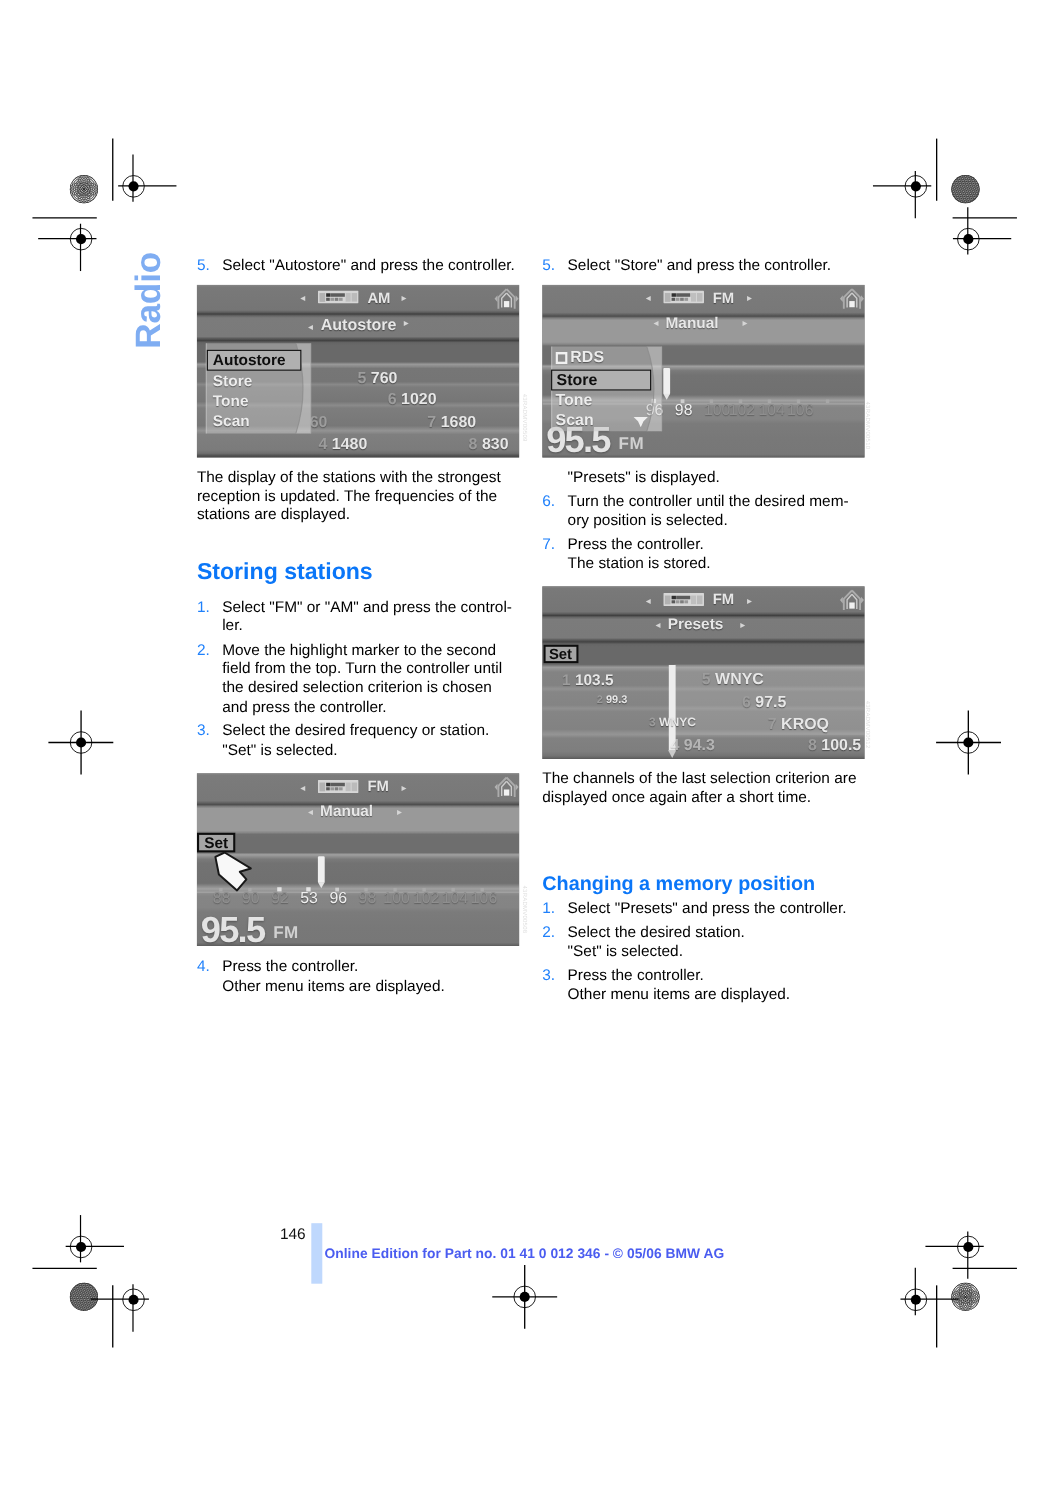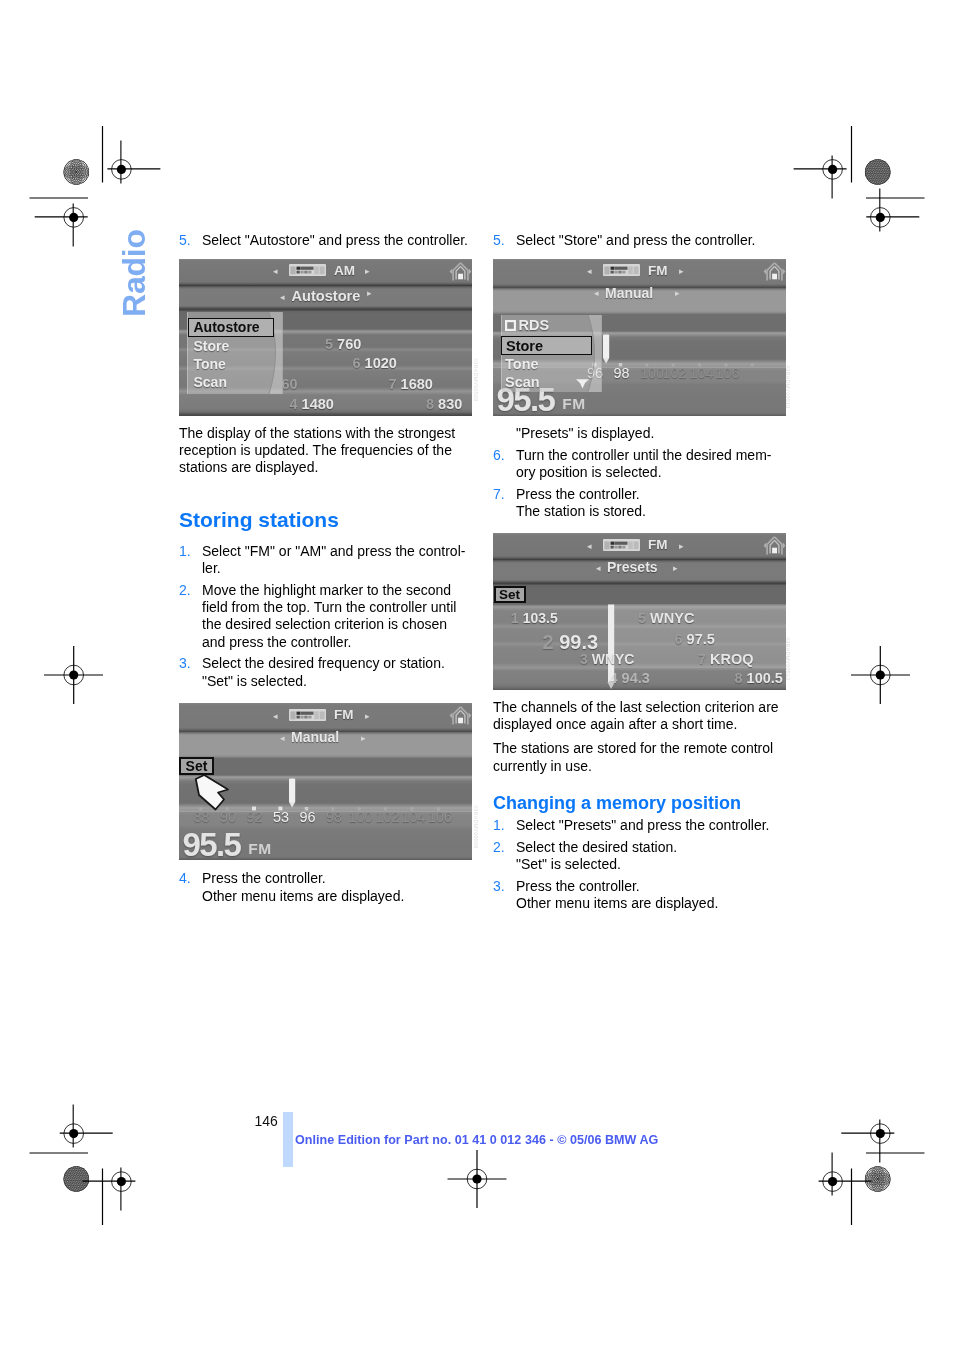--- a/index.html
+++ b/index.html
@@ -465,22 +465,22 @@
     <div style="position:absolute;left:120px;top:71px;width:173px;height:64px;background:rgba(215,215,215,.19)"></div>
 
     <svg style="position:absolute;left:113px;top:71px" width="10" height="86" viewBox="0 0 10 86">
       <rect x="2" y="0.5" width="6.2" height="78" fill="#f0f0f0"></rect>
       <path d="M1.4 78 L8.8 78 L5.1 85 Z" fill="#cccccc"></path>
     </svg>
 
     <div class="badge" style="left:0.5px;top:53px;width:32px;height:17px;font-size:13.5px">Set</div>
 
     <span class="scrtxt" style="left:18px;top:76.5px;font-size:14px"><span class="dim">1</span> <span>103.5</span></span>
-    <span class="scrtxt" style="left:49.5px;top:97.5px;font-size:20px"><span class="dim">2</span> <span>99.3</span></span>
-    <span class="scrtxt" style="left:87px;top:118px;font-size:14px"><span class="dim">3</span> <span>WNYC</span></span>
+    <span class="scrtxt" style="left:49.5px;top:97.5px;font-size:10px"><span class="dim">2</span> <span>99.3</span></span>
+    <span class="scrtxt" style="left:97px;top:118px;font-size:11px"><span class="dim">3</span> <span>WNYC</span></span>
     <span class="scrtxt faint" style="left:116.5px;top:137px;font-size:14.5px"><span>4</span> <span>94.3</span></span>
 
     <span class="scrtxt" style="left:145px;top:76.5px;font-size:14.5px"><span class="dim">5</span> <span>WNYC</span></span>
     <span class="scrtxt" style="left:181.5px;top:97.5px;font-size:14.5px"><span class="dim">6</span> <span>97.5</span></span>
     <span class="scrtxt" style="left:205px;top:118px;font-size:14.5px"><span class="dim">7</span> <span>KROQ</span></span>
     <span class="scrtxt" style="left:241.5px;top:137px;font-size:14.5px"><span class="dim">8</span> <span>100.5</span></span>
   </div>
   <div class="cap" style="left:791px;top:637px">43RADMV00512</div>
 
   <div class="blk" style="left:179px;top:231.5px;width:293px">
@@ -521,22 +521,20 @@
     <div class="li" style="margin-bottom:4.6px"><span class="num"></span><span>"Presets" is displayed.</span></div>
     <div class="li" style="margin-bottom:4.6px"><span class="num">6.</span><span>Turn the controller until the desired mem-
 ory position is selected.</span></div>
     <div class="li"><span class="num">7.</span><span class="pre">Press the controller.
 The station is stored.</span></div>
   </div>
 
   <div class="blk" style="left:493px;top:699px;width:293px">
     <div class="para" style="margin-bottom:7px">The channels of the last selection criterion are
 displayed once again after a short time.</div>
-    <div class="para">The stations are stored for the remote control
-currently in use.</div>
   </div>
 
   <div class="blk" style="left:493px;top:794px;width:293px">
     <div class="h3">Changing a memory position</div>
   </div>
 
   <div class="blk" style="left:493px;top:816.8px;width:293px">
     <div class="li" style="margin-bottom:4.6px"><span class="num">1.</span><span>Select "Presets" and press the controller.</span></div>
     <div class="li" style="margin-bottom:4.6px"><span class="num">2.</span><span class="pre">Select the desired station.
 "Set" is selected.</span></div>

